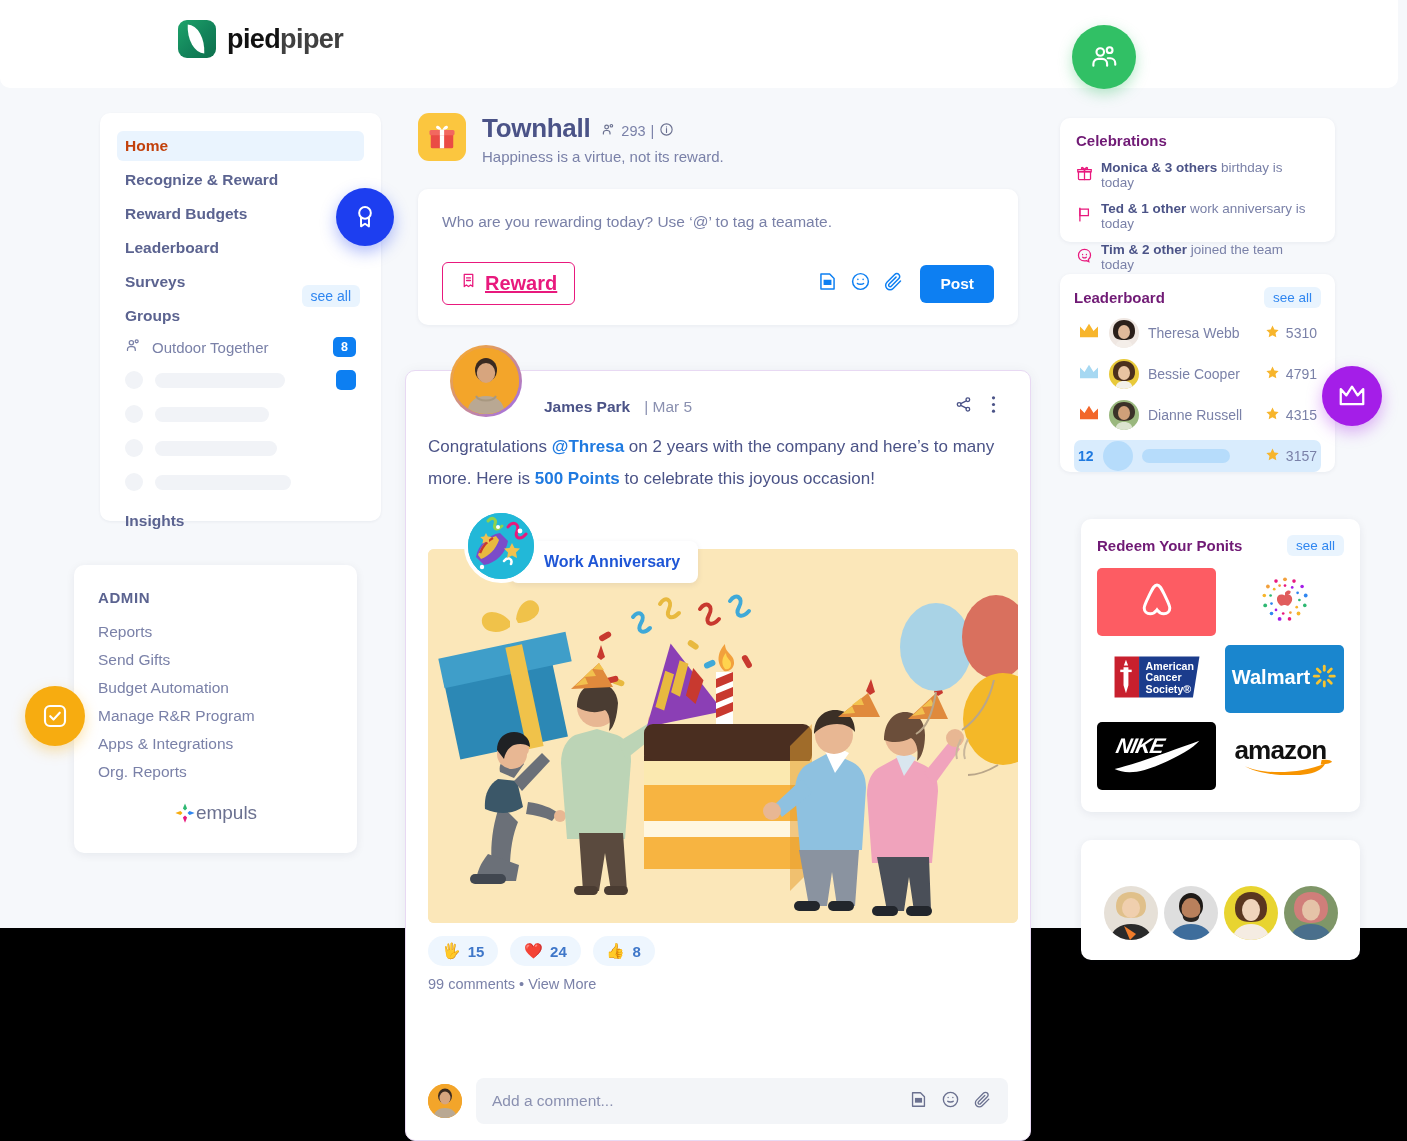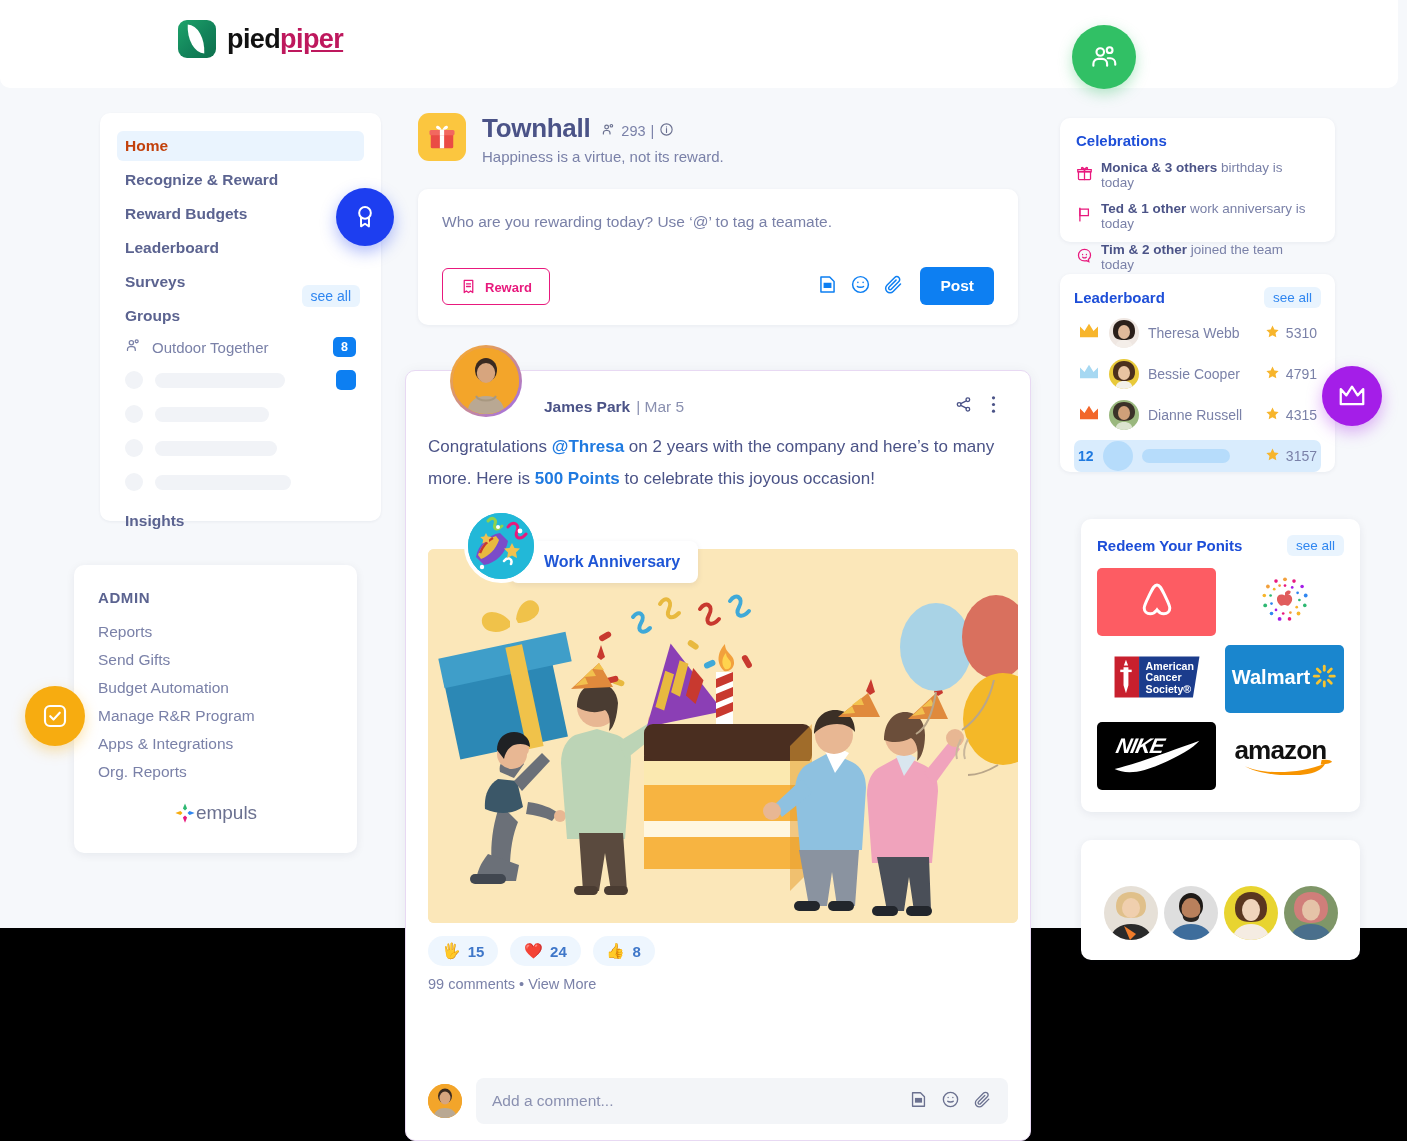--- a/index.html
+++ b/index.html
@@ -39,21 +39,21 @@
   }
   .logo-mark:after {
     content: ""; position: absolute; left: 9px; top: 5px;
     width: 18px; height: 28px;
     background: #ffffff;
     border-radius: 0 100% 0 100%;
     transform: rotate(3deg);
   }
   .logo-text { font-size: 27px; font-weight: 700; letter-spacing: -0.6px; }
   .logo-text .t1 { color: #111111; }
-  .logo-text .t2 { color: #be185d; text-decoration: underline; }
+  .logo-text .t2 { color: #404040; }
 
   .top-avatar-btn {
     position: absolute; left: 1072px; top: 25px;
     width: 64px; height: 64px; border-radius: 50%;
     background: #31c065;
     box-shadow: 0 5px 14px rgba(49,192,101,.35);
     display: flex; align-items: center; justify-content: center;
   }
 
   
@@ -148,22 +148,22 @@
     position: relative;
   }
   .composer-ph { font-size: 15.5px; color: #7a81a8; }
   .composer-bar {
     position: absolute; left: 24px; right: 24px; bottom: 20px;
     display: flex; align-items: center;
   }
   .reward-btn {
     border: 1.6px solid #e8197d; color: #e8197d;
     border-radius: 6px; padding: 9px 17px;
-    font-size: 13px; font-weight: 700;
-    display: flex; align-items: flex-end; gap: 8px; background: #fff;
+    font-size: 20px; font-weight: 700;
+    display: flex; align-items: flex-start; gap: 8px; background: #fff; text-decoration: underline;
   }
   .composer-icons { margin-left: auto; display: flex; align-items: center; gap: 12px; }
   .post-btn {
     background: #0d7ff2; color: #fff; border: none;
     border-radius: 6px; padding: 10px 20px;
     font-size: 15.5px; font-weight: 700; margin-left: 16px;
     font-family: inherit;
   }
 
   
@@ -180,21 +180,21 @@
     width: 72px; height: 72px; border-radius: 50%;
     background: linear-gradient(135deg,#ffb020,#9b6cf5);
     padding: 3px;
   }
   .post-avatar .inner {
     width: 100%; height: 100%; border-radius: 50%;
     background: #f3a52a; overflow: hidden; position: relative;
   }
   .post-hdr {
     position: absolute; left: 138px; top: 24px; right: 34px;
-    display: flex; align-items: center;
+    display: flex; align-items: center; gap: 8px;
   }
   .post-author { font-size: 15.5px; font-weight: 700; color: #4b5387; }
   .post-date { font-size: 15.5px; color: #8a90b0; margin-left: 6px; }
   .post-hdr-icons { margin-left: auto; display: flex; align-items: center; gap: 18px; }
   .post-body {
     position: absolute; left: 22px; right: 22px; top: 60px;
     font-size: 17px; line-height: 32px; color: #4b5387;
   }
   .post-body .mention, .post-body .points { color: #1f7ae0; font-weight: 700; }
 
@@ -251,21 +251,21 @@
   .ac-icons { margin-left: auto; display: flex; align-items: center; gap: 13px; }
 
   
   .celebr {
     position: absolute; left: 1060px; top: 118px;
     width: 275px; height: 124px;
     background: #ffffff; border-radius: 10px;
     box-shadow: 0 1px 4px rgba(20,30,60,.06);
     padding: 14px 16px;
   }
-  .panel-title { font-size: 15px; font-weight: 700; color: #1d4ed8; }
+  .panel-title { font-size: 15px; font-weight: 700; color: #701a75; }
   .celeb-row { display: flex; align-items: center; gap: 8px; margin-top: 11px; font-size: 13.5px; color: #7a81a8; }
   .celeb-row b { color: #4b5387; }
 
   .leader {
     position: absolute; left: 1060px; top: 274px;
     width: 275px; height: 198px;
     background: #ffffff; border-radius: 10px;
     box-shadow: 0 1px 4px rgba(20,30,60,.06);
     padding: 13px 14px;
   }

